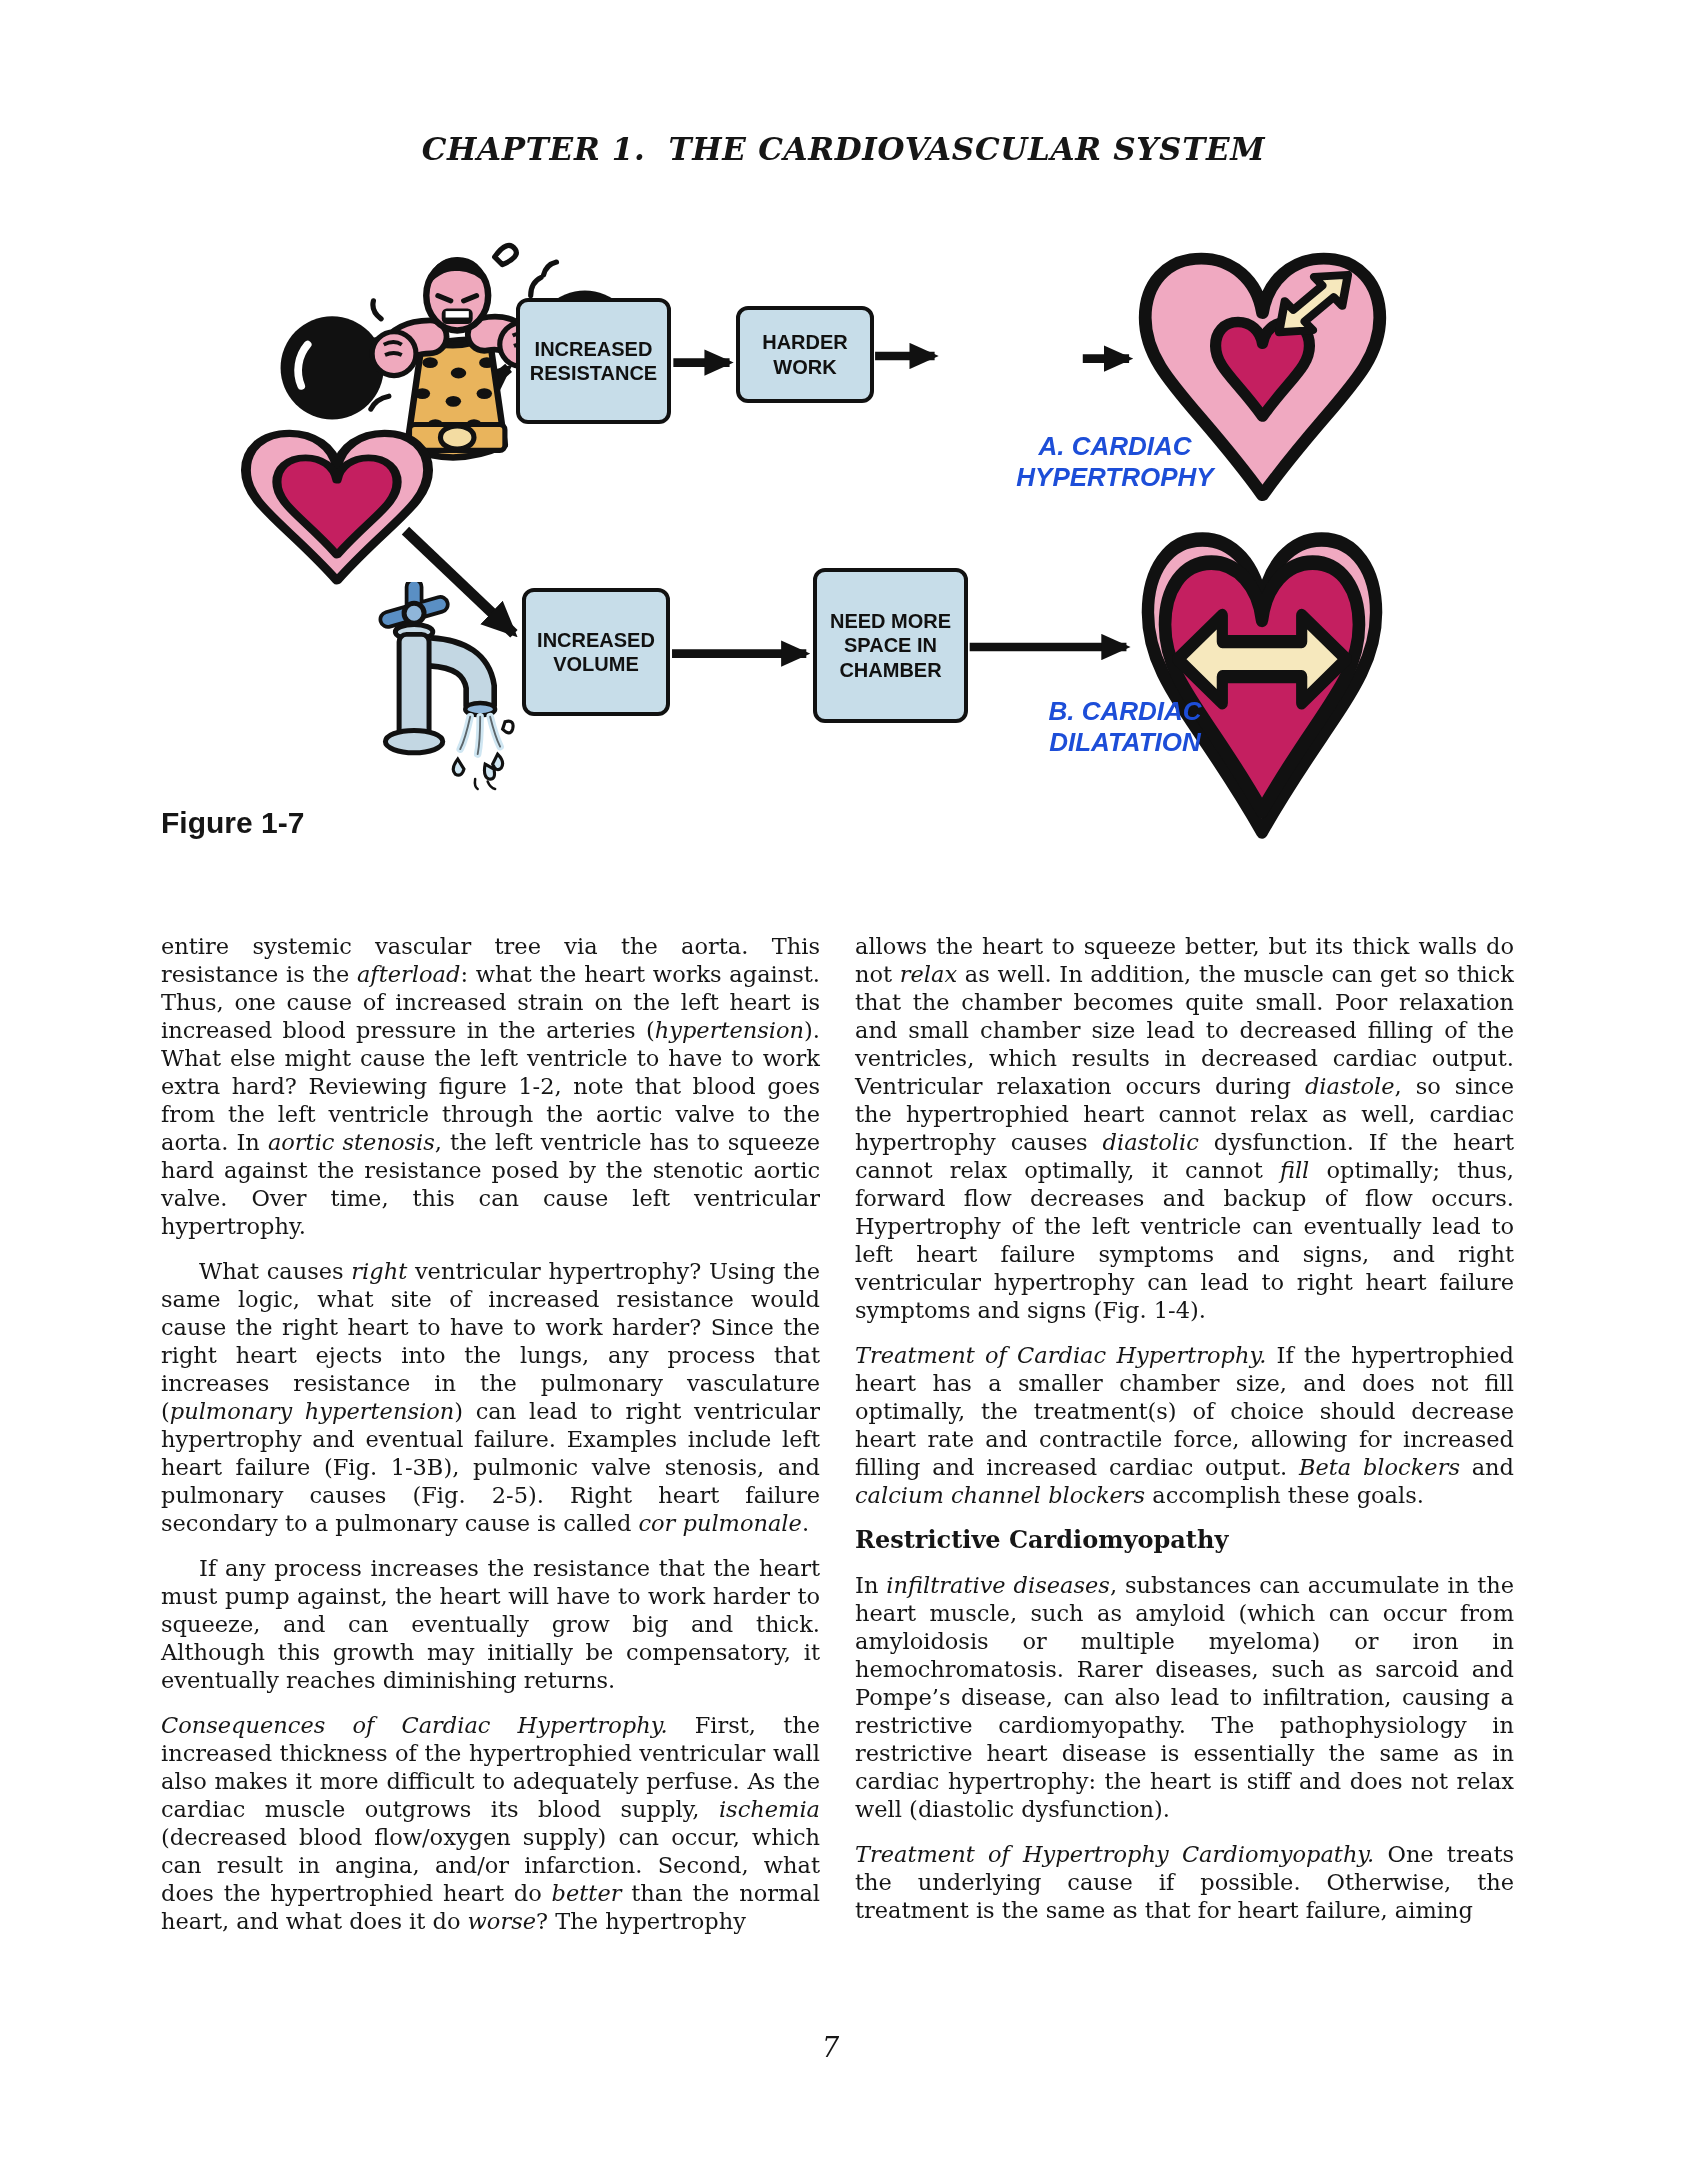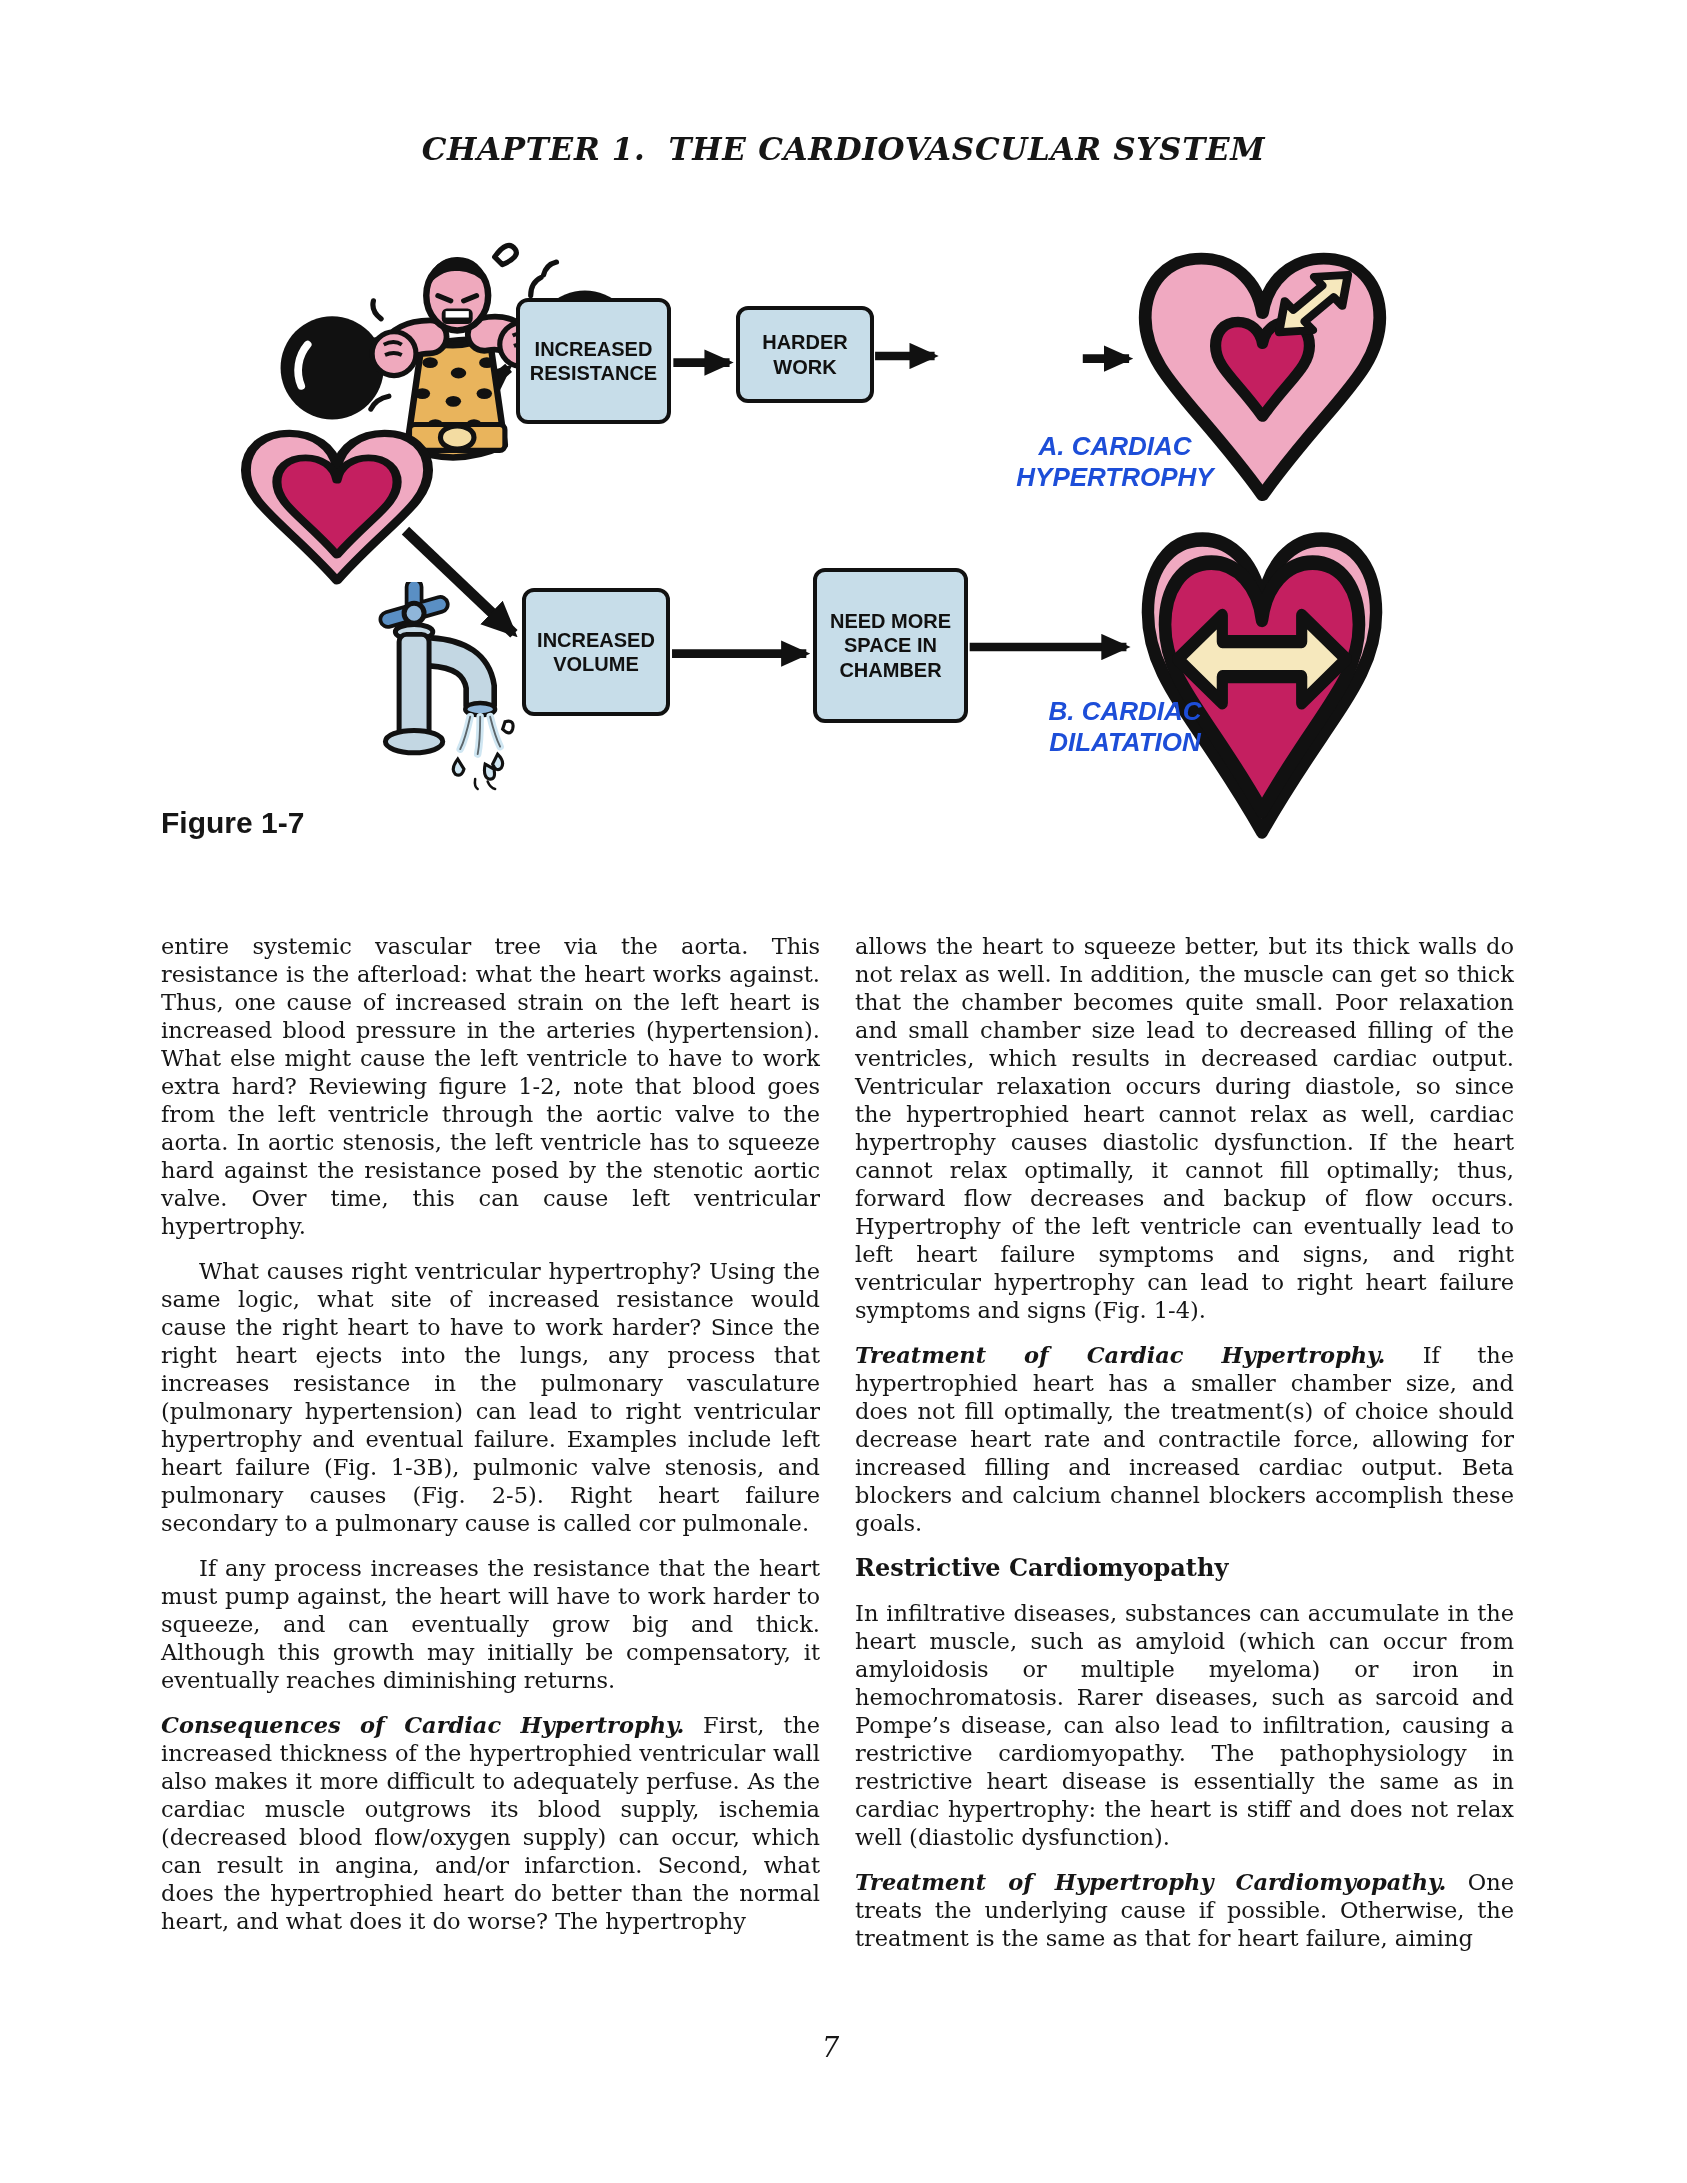--- a/index.html
+++ b/index.html
@@ -27,22 +27,22 @@
     font-weight:700;font-size:30px;}
 
   .col{position:absolute;top:932px;width:659px;text-align:justify;
     font-size:22.5px;line-height:28px;}
   .col-left{left:161px;}
   .col-right{left:855px;}
   .para{margin:0;}
   .para + .para, .para + .col-heading, .col-heading + .para{margin-top:17px;}
   .para.indent{text-indent:38px;}
   .col-heading{margin:22.5px 0 6.6px 0;font-weight:700;font-size:24px;text-align:left;}
-  .i{}
-  .bi{font-weight:700;font-style:italic;}
+  .i{font-style:italic;}
+  .bi{font-weight:400;font-style:italic;}
 
   .page-number{position:absolute;top:2032px;left:0;width:1661px;text-align:center;
     font-style:italic;font-size:27px;}
 </style>
 </head>
 <body>
 
 <div class="page">
 
   <div class="chapter-header">CHAPTER 1.  THE CARDIOVASCULAR SYSTEM</div>

